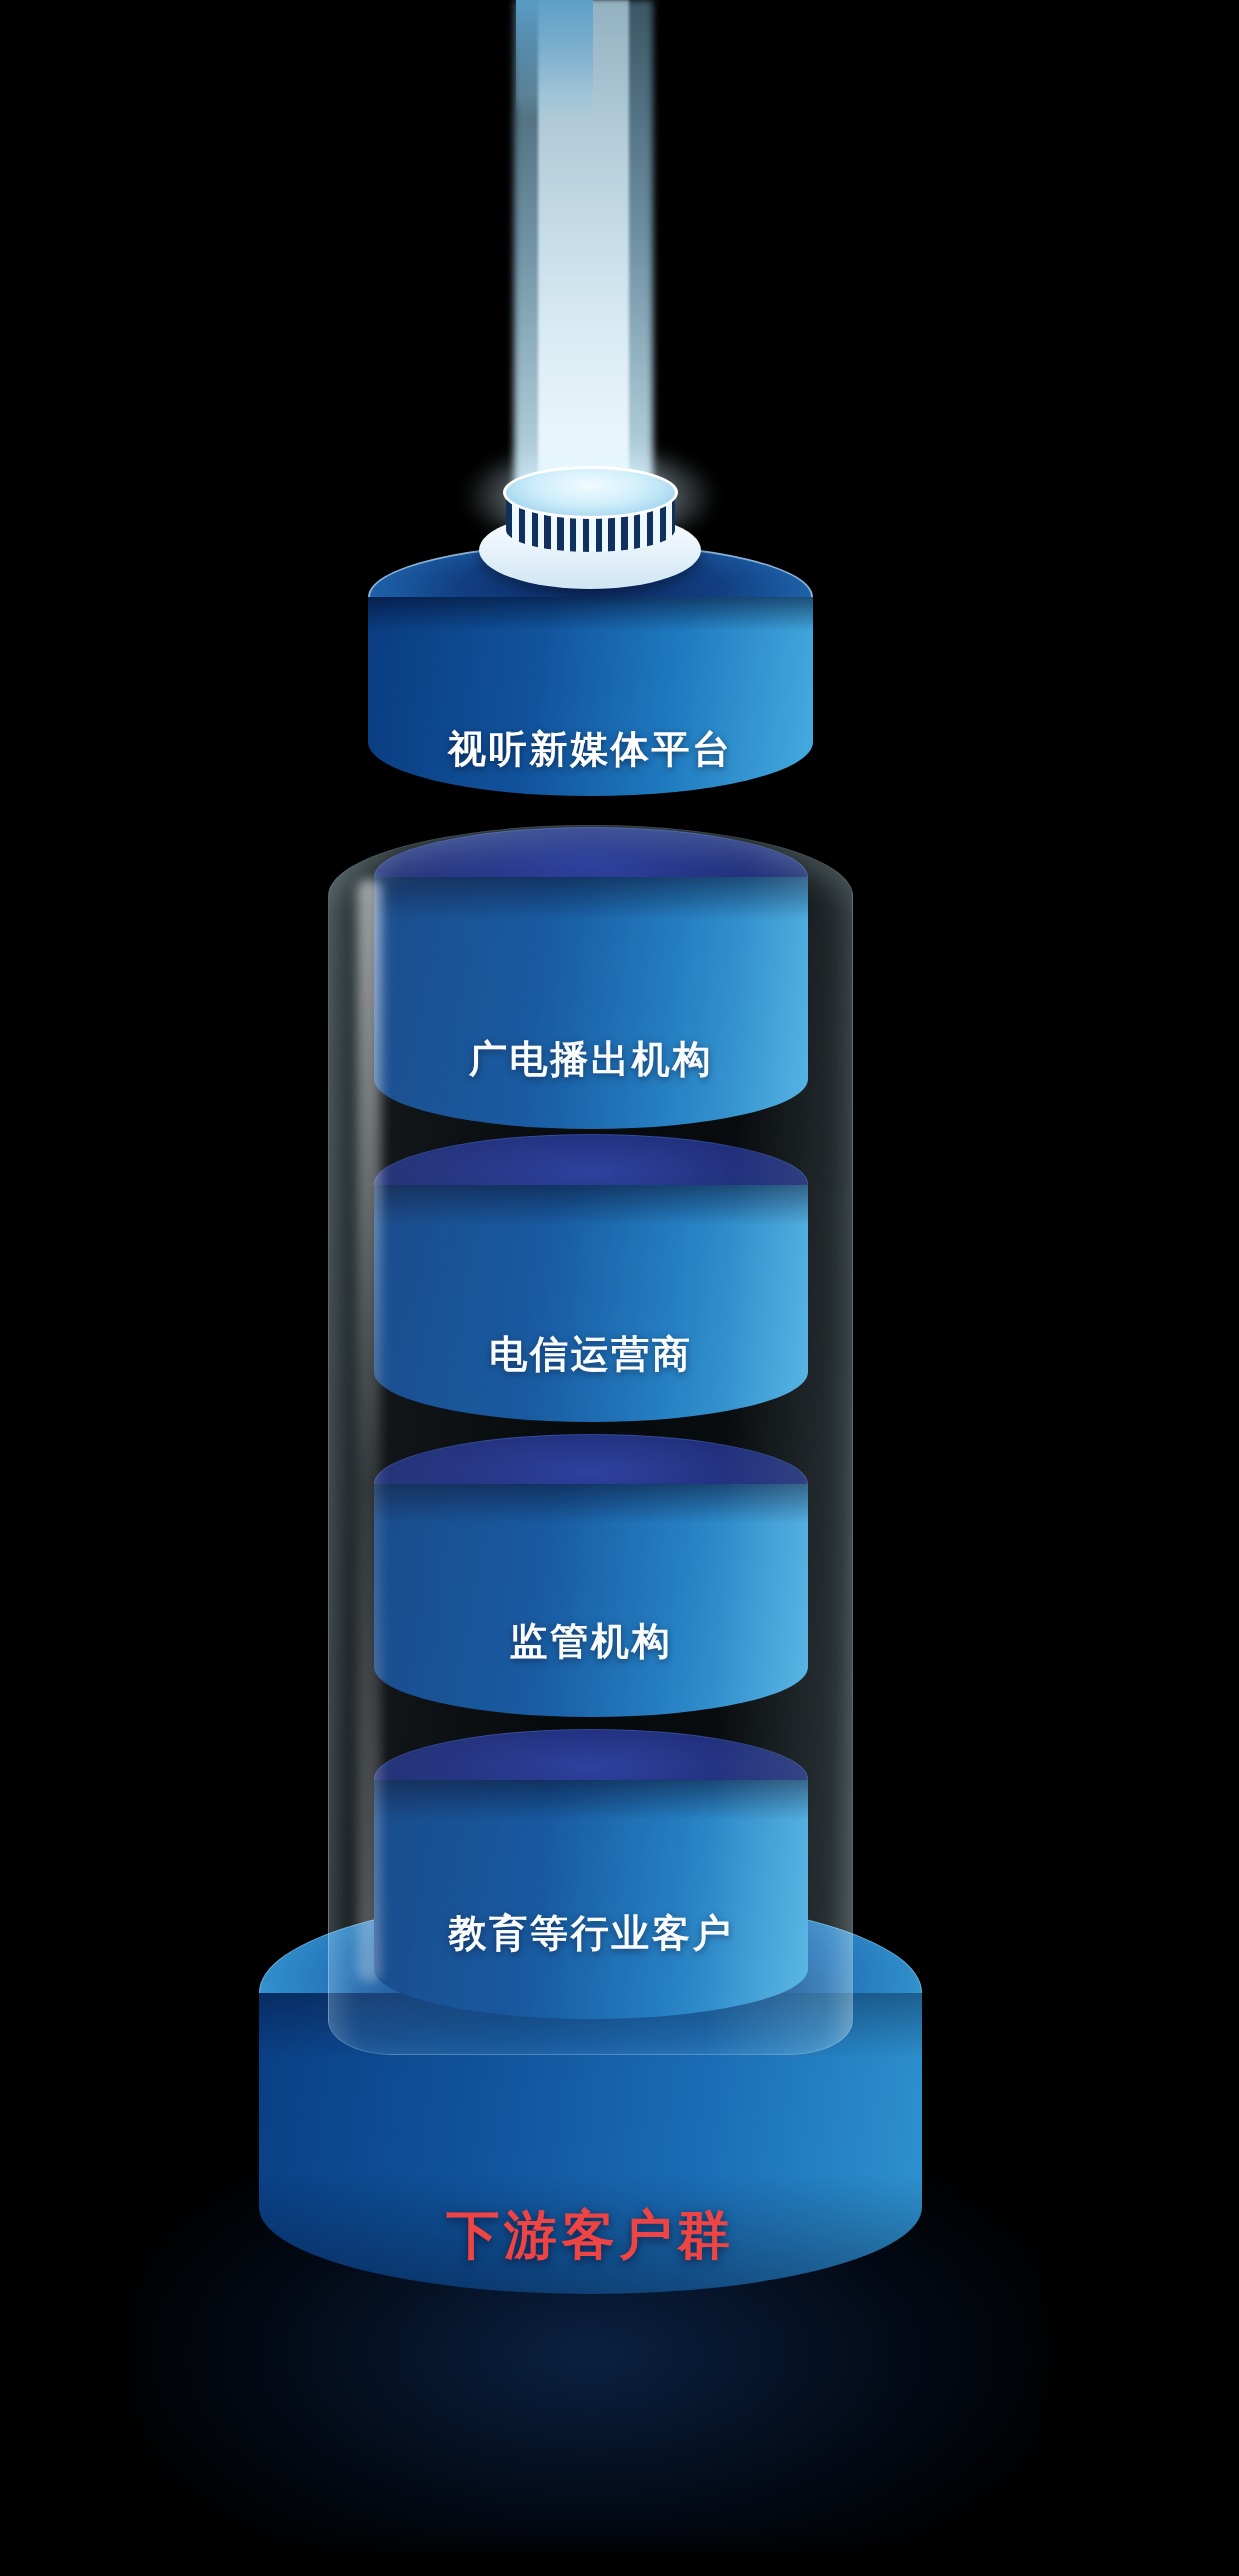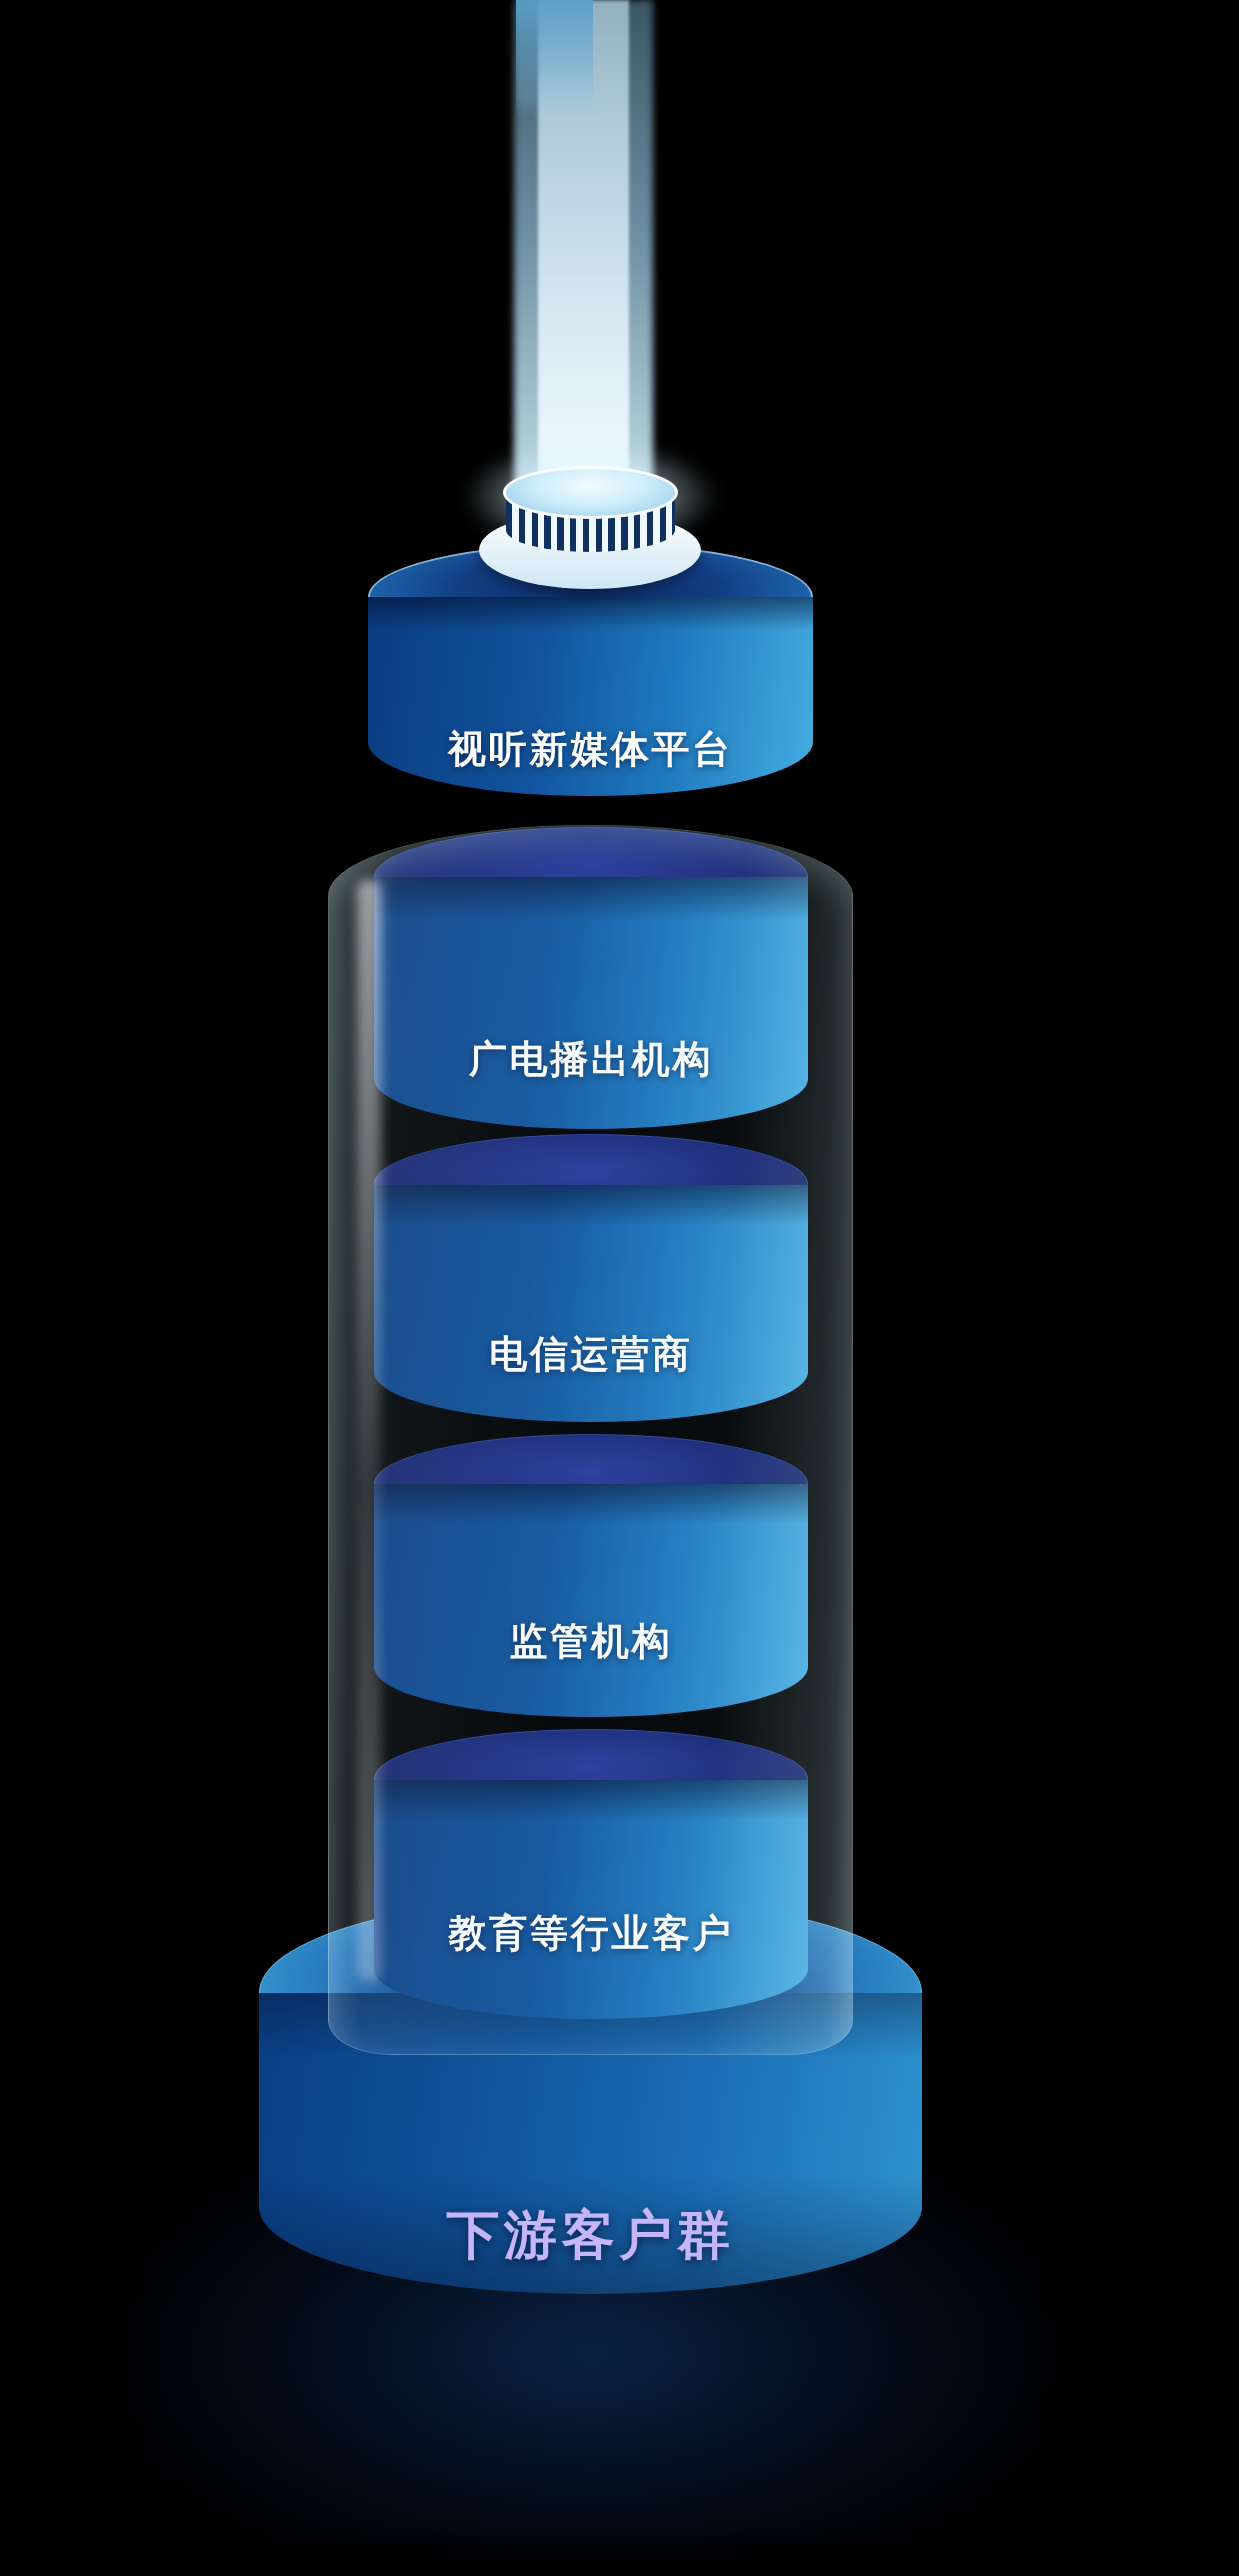--- a/index.html
+++ b/index.html
@@ -206,21 +206,21 @@
     position: absolute;
     left: 317px; top: 1936px; width: 547px; height: 137px;
     border-radius: 50%;
     background: radial-gradient(ellipse,
       rgba(8,20,60,0.55) 0%, rgba(8,20,60,0) 70%);
   }
   .base-label {
     position: absolute;
     left: 259px; top: 2200px; width: 663px;
     text-align: center;
-    color: #c4b5fd;
+    color: #ef4444;
     font-size: 53px;
     font-weight: 800;
     letter-spacing: 4.6px;
     text-shadow: 0 2.7px 9px rgba(0,0,25,0.55);
     z-index: 11;
   }
 </style>
 </head>
 <body>
 

